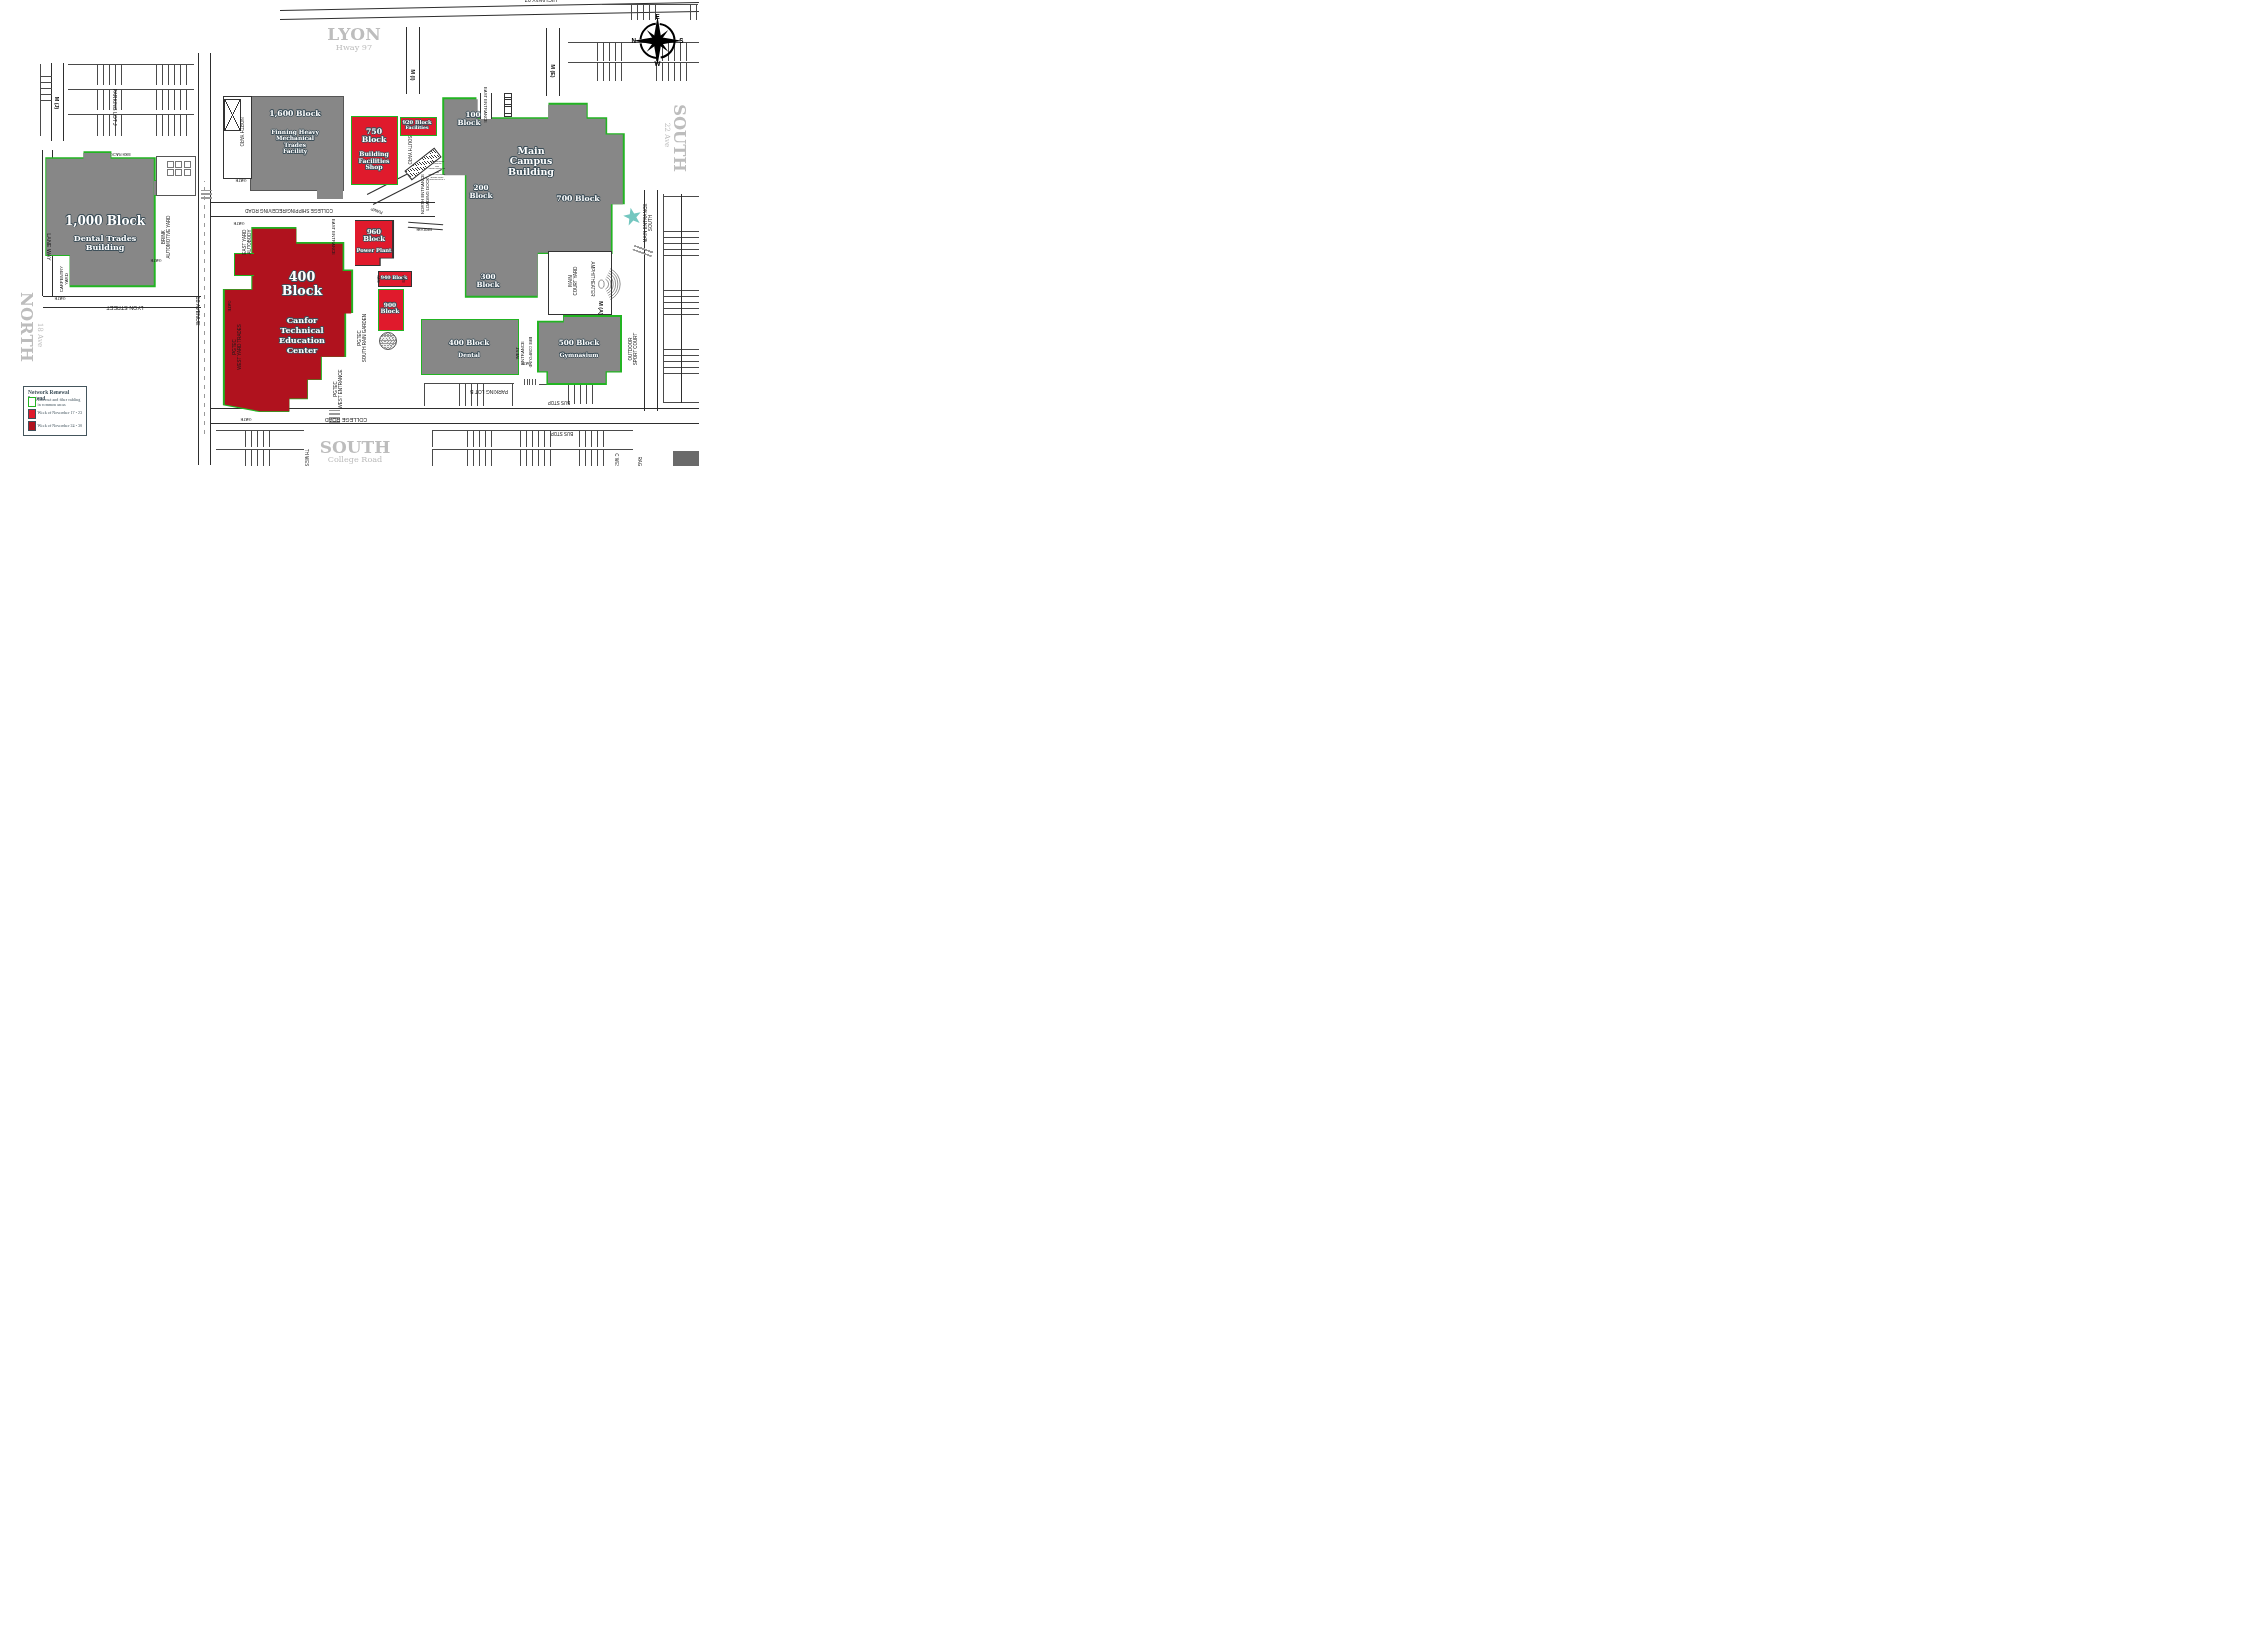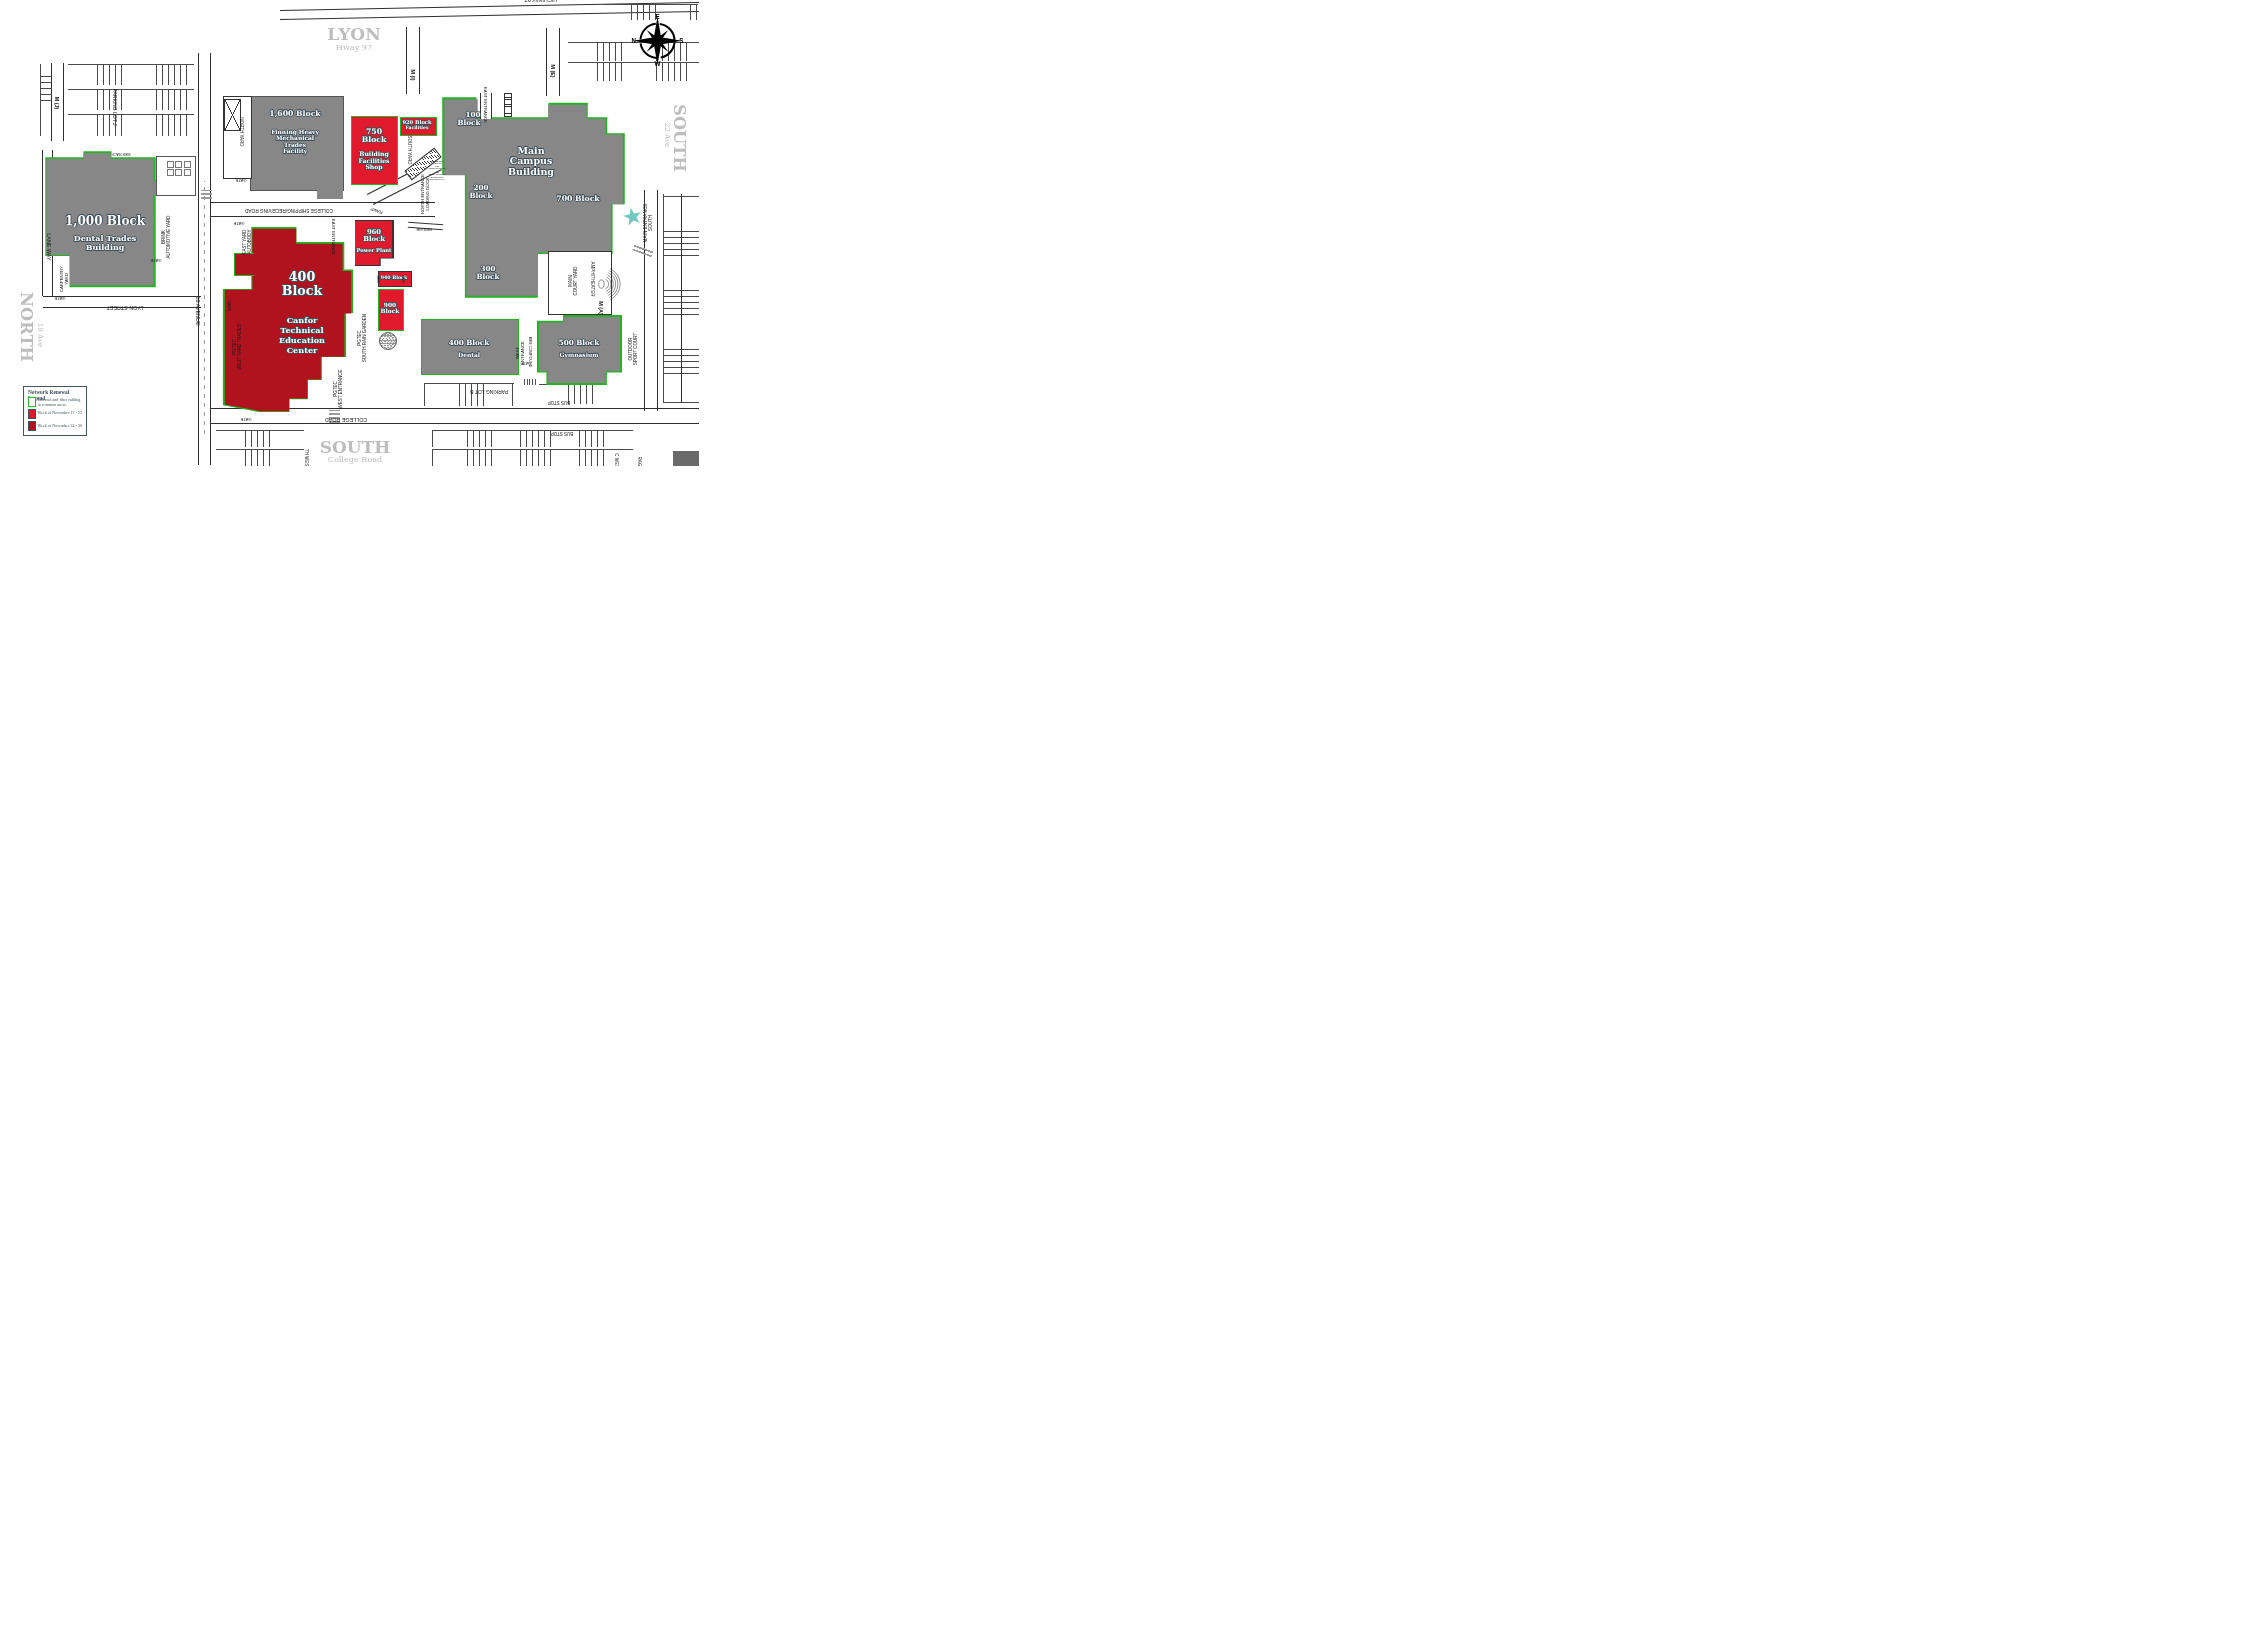--- a/index.html
+++ b/index.html
@@ -161,21 +161,21 @@
   <div class="btxt" style="left:417px;top:123px;font-size:5.2px;">920 Block</div>
   <div class="btxt" style="left:417px;top:128px;font-size:4.5px;">Facilities</div>
   <div class="btxt" style="left:469px;top:119px;font-size:7.2px;text-align:right;">100
 Block</div>
   <div class="btxt" style="left:531px;top:161px;font-size:9.5px;">Main
 Campus
 Building</div>
   <div class="btxt" style="left:481px;top:192px;font-size:7.2px;">200
 Block</div>
   <div class="btxt" style="left:578px;top:199px;font-size:7.7px;">700 Block</div>
-  <div class="btxt" style="left:488px;top:273px;font-size:7.2px;">300
+  <div class="btxt" style="left:488px;top:281px;font-size:7.2px;">300
 Block</div>
   <div class="btxt" style="left:105px;top:221px;font-size:12px;">1,000 Block</div>
   <div class="btxt" style="left:105px;top:243px;font-size:8px;">Dental Trades
 Building</div>
   <div class="btxt" style="left:302px;top:284px;font-size:12.7px;">400
 Block</div>
   <div class="btxt" style="left:302px;top:335px;font-size:8.1px;line-height:1.25;">Canfor
 Technical
 Education
 Center</div>

